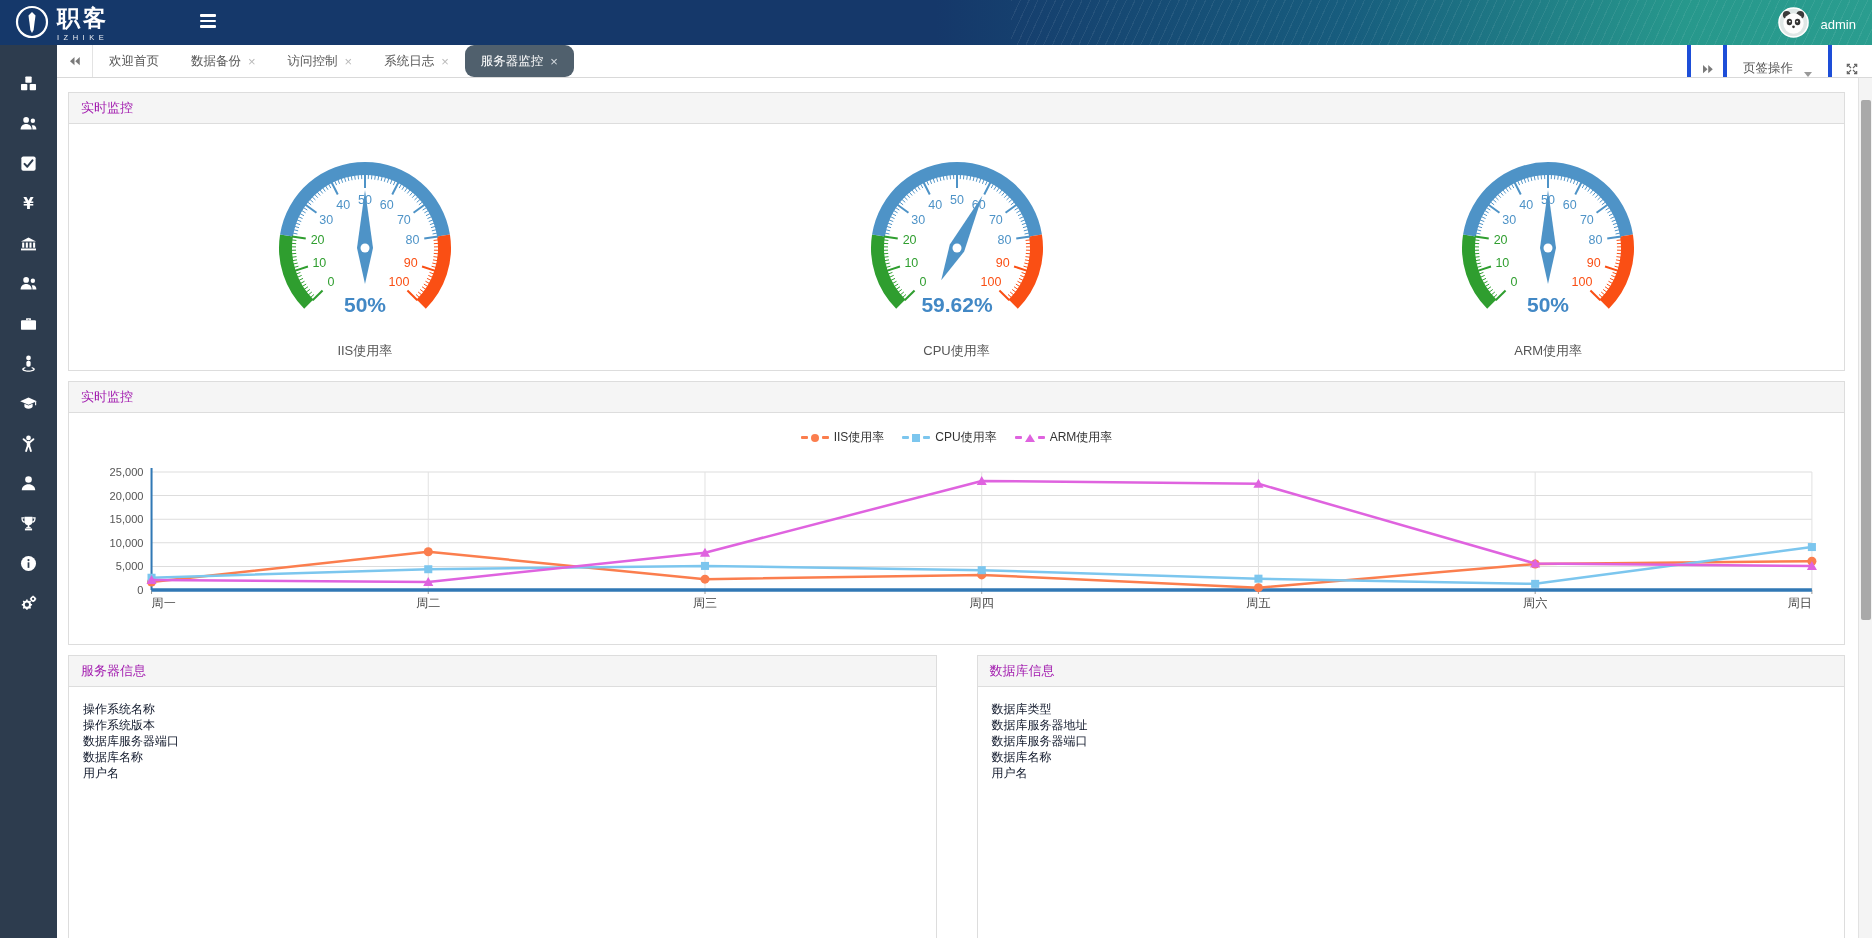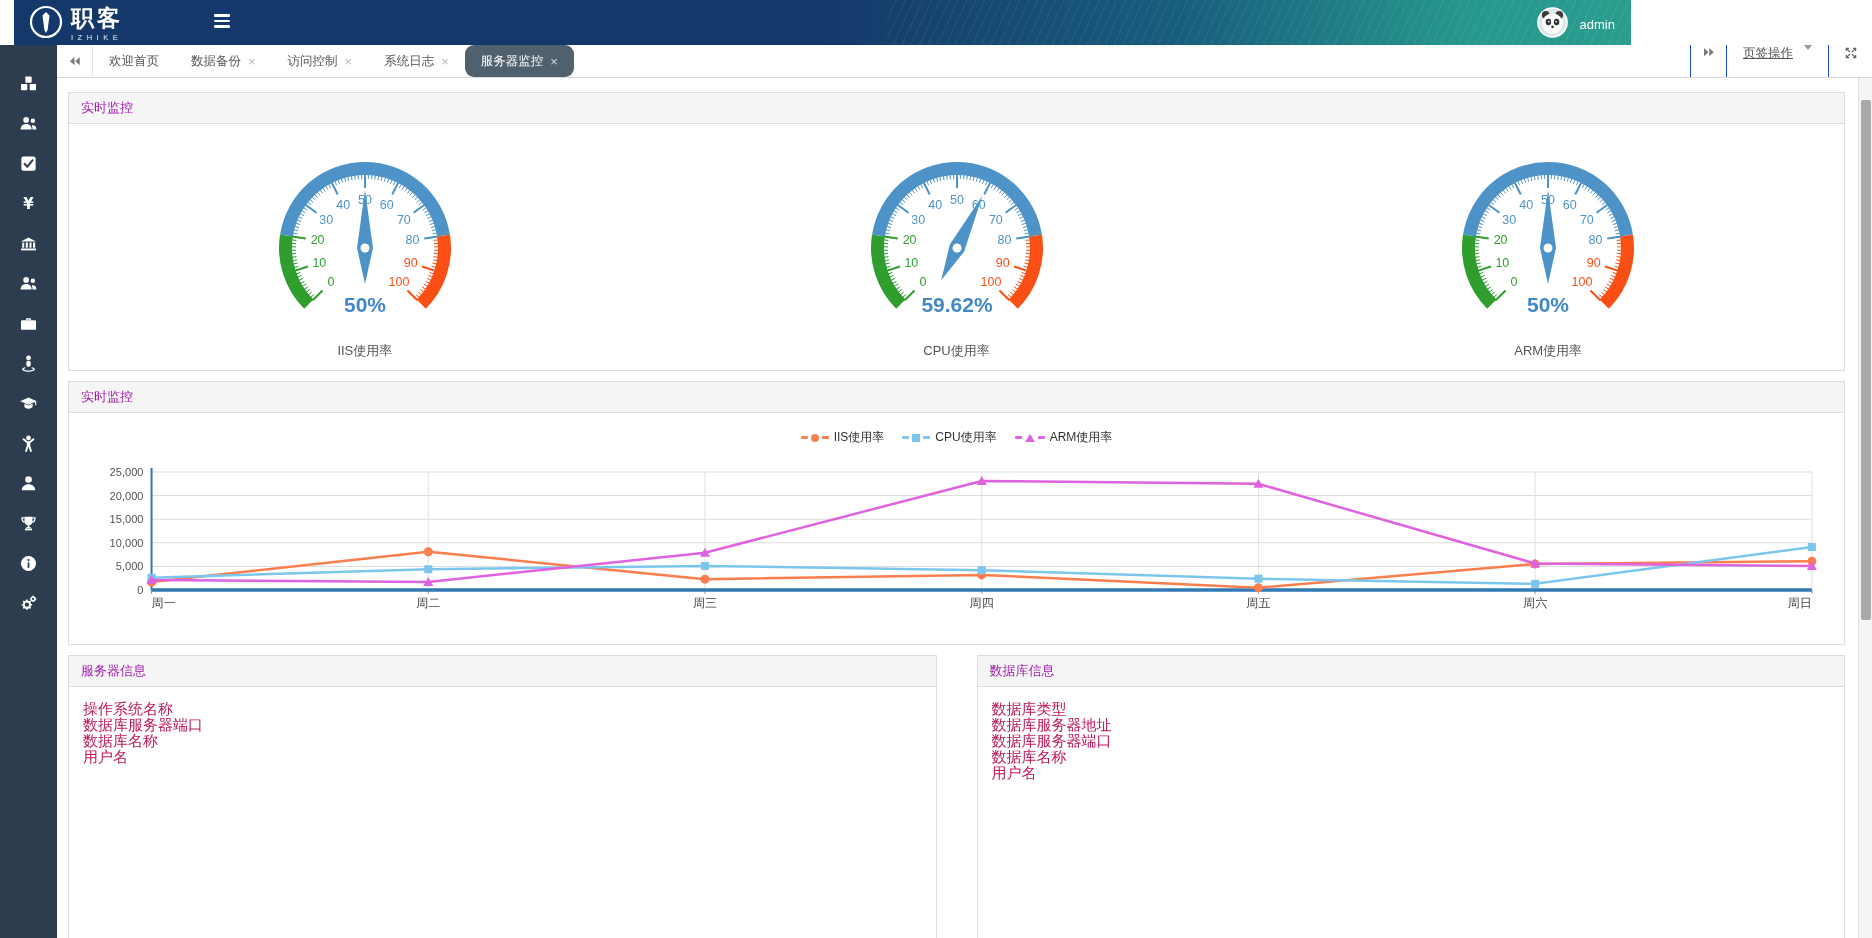--- a/index.html
+++ b/index.html
@@ -1,20 +1,20 @@
 <!DOCTYPE html>
 <html><head>
 <meta charset="utf-8">
 <style>
   * { margin:0; padding:0; box-sizing:border-box; }
   html,body { width:1872px; height:938px; overflow:hidden; background:#fff;
     font-family:"Liberation Sans","DejaVu Sans",sans-serif; }
 
   
-  .navbar { position:absolute; left:14px; top:0; width:1617px; height:45px;
+  .navbar { position:absolute; left:0; top:0; width:1872px; height:45px;
     background:linear-gradient(90deg,#15386a 0%,#15386a 50%,#175d7e 72%,#27988c 90%,#2a9d8f 100%);
     z-index:30; }
   .navbar .stripes { position:absolute; right:0; top:0; width:46%; height:100%;
     background:repeating-linear-gradient(115deg, rgba(255,255,255,.07) 0 1px, transparent 1px 8px); }
   .brand { position:absolute; left:14px; top:4px; display:flex; align-items:center; gap:7px; color:#fff; }
   .brand-text { display:flex; flex-direction:column; line-height:1; }
   .brand-title { font-size:23px; font-weight:bold; letter-spacing:3px; }
   .brand-sub { font-size:7.5px; letter-spacing:4.5px; margin-top:4px; opacity:.92; }
   .hamburger { position:absolute; left:200px; top:14px; width:20px; height:16px; cursor:pointer; }
   .hamburger i { display:block; width:16px; height:2.5px; background:#fff; margin:0 0 3px 0; border-radius:1px; }
@@ -30,21 +30,21 @@
   .tabbar { position:absolute; left:57px; top:45px; width:1815px; height:33px; background:#fff;
     border-bottom:1px solid #d9d9d9; display:flex; align-items:stretch; z-index:25; }
   .tab-nav-btn { width:36px; display:flex; align-items:center; justify-content:center; cursor:pointer; }
   .tab-nav-left { border-right:1px solid #e3e3e3; }
   .tabs { display:flex; align-items:stretch; flex:1; }
   .tab { display:flex; align-items:center; padding:0 16px; font-size:12.5px; color:#555; cursor:pointer; white-space:nowrap; }
   .tab .tab-close { margin-left:7px; color:#b9b9b9; font-size:13px; line-height:1; }
   .tab.active { background:#50606d; color:#fff;border-radius:9px; }
   .tab.active .tab-close { color:#d7dde2; }
   .tab-right { display:flex; align-items:stretch; }
-  .tab-right > div { display:flex; align-items:flex-start; justify-content:center; border-left:1px solid #1d4ed8; cursor:pointer;text-decoration:underline; }
+  .tab-right > div { display:flex; align-items:flex-end; justify-content:center; border-left:4px solid #1d4ed8; cursor:pointer; }
   .tab-actions { padding:0 16px; font-size:12.5px; color:#555; gap:6px; }
   .caret-down { width:0; height:0; border-left:4px solid transparent; border-right:4px solid transparent; border-top:5px solid #999; display:inline-block; margin-left:5px; }
   .tab-full { width:44px; }
 
   
   .content { position:absolute; left:57px; top:78px; width:1801px; height:860px; background:#fff;
     overflow:hidden; padding:14px 13px 0 11px; }
   .panel { border:1px solid #ddd; background:#fff; margin-bottom:10px; }
   .panel-header { background:#f5f5f5; border-bottom:1px solid #ddd; padding:6px 12px; font-size:13px; color:#a21caf; }
   .gauge-row { display:flex; padding:12px 0 10px 0; }
@@ -56,21 +56,21 @@
   .legend-dash { width:7px; height:2.5px; border-radius:1px; }
   .legend-label { font-size:12px; color:#333; margin-left:5px; }
   .lg-mark { margin:0 3px; display:inline-block; }
   .lg-circle { width:8px; height:8px; border-radius:50%; }
   .lg-square { width:8px; height:8px; }
   .lg-triangle { width:0; height:0; border-left:5px solid transparent; border-right:5px solid transparent; border-bottom:8px solid currentColor; background:transparent !important; }
   #line-chart { width:100%; height:150px; display:block; }
   .bottom-grid { display:grid; grid-template-columns:1fr 1fr; gap:40px; }
   .bottom-grid .panel { margin-bottom:0; min-height:300px; }
   .info-body { padding:14px 14px; }
-  .info-row { font-size:15px; color:#be185d; line-height:16px; }
+  .info-row { font-size:12px; color:#0f172a; line-height:16px; }
 
   
   .scrollbar { position:absolute; right:0; top:78px; width:14px; height:860px; background:#f4f4f4; border-left:1px solid #e2e2e2; z-index:26; }
   .scroll-thumb { position:absolute; left:1.5px; top:22px; width:10px; height:520px; background:#a9a9a9; border-radius:2px; }
 </style>
 </head>
 <body>
 
 <div class="navbar">
   <div class="stripes"></div>
@@ -793,20 +793,21 @@
           <polygon points="1708,96.93 1703,105.93 1713,105.93" fill="#df63df"></polygon>
         </svg>
     </div>
   </div>
 
   <div class="bottom-grid">
     <div class="panel">
       <div class="panel-header">服务器信息</div>
       <div class="info-body" id="info-body-0">
           <div class="info-row">操作系统名称</div>
+          <div class="info-row">操作系统版本</div>
           <div class="info-row">数据库服务器端口</div>
           <div class="info-row">数据库名称</div>
           <div class="info-row">用户名</div>
         </div>
     </div>
     <div class="panel">
       <div class="panel-header">数据库信息</div>
       <div class="info-body" id="info-body-1">
           <div class="info-row">数据库类型</div>
           <div class="info-row">数据库服务器地址</div>

